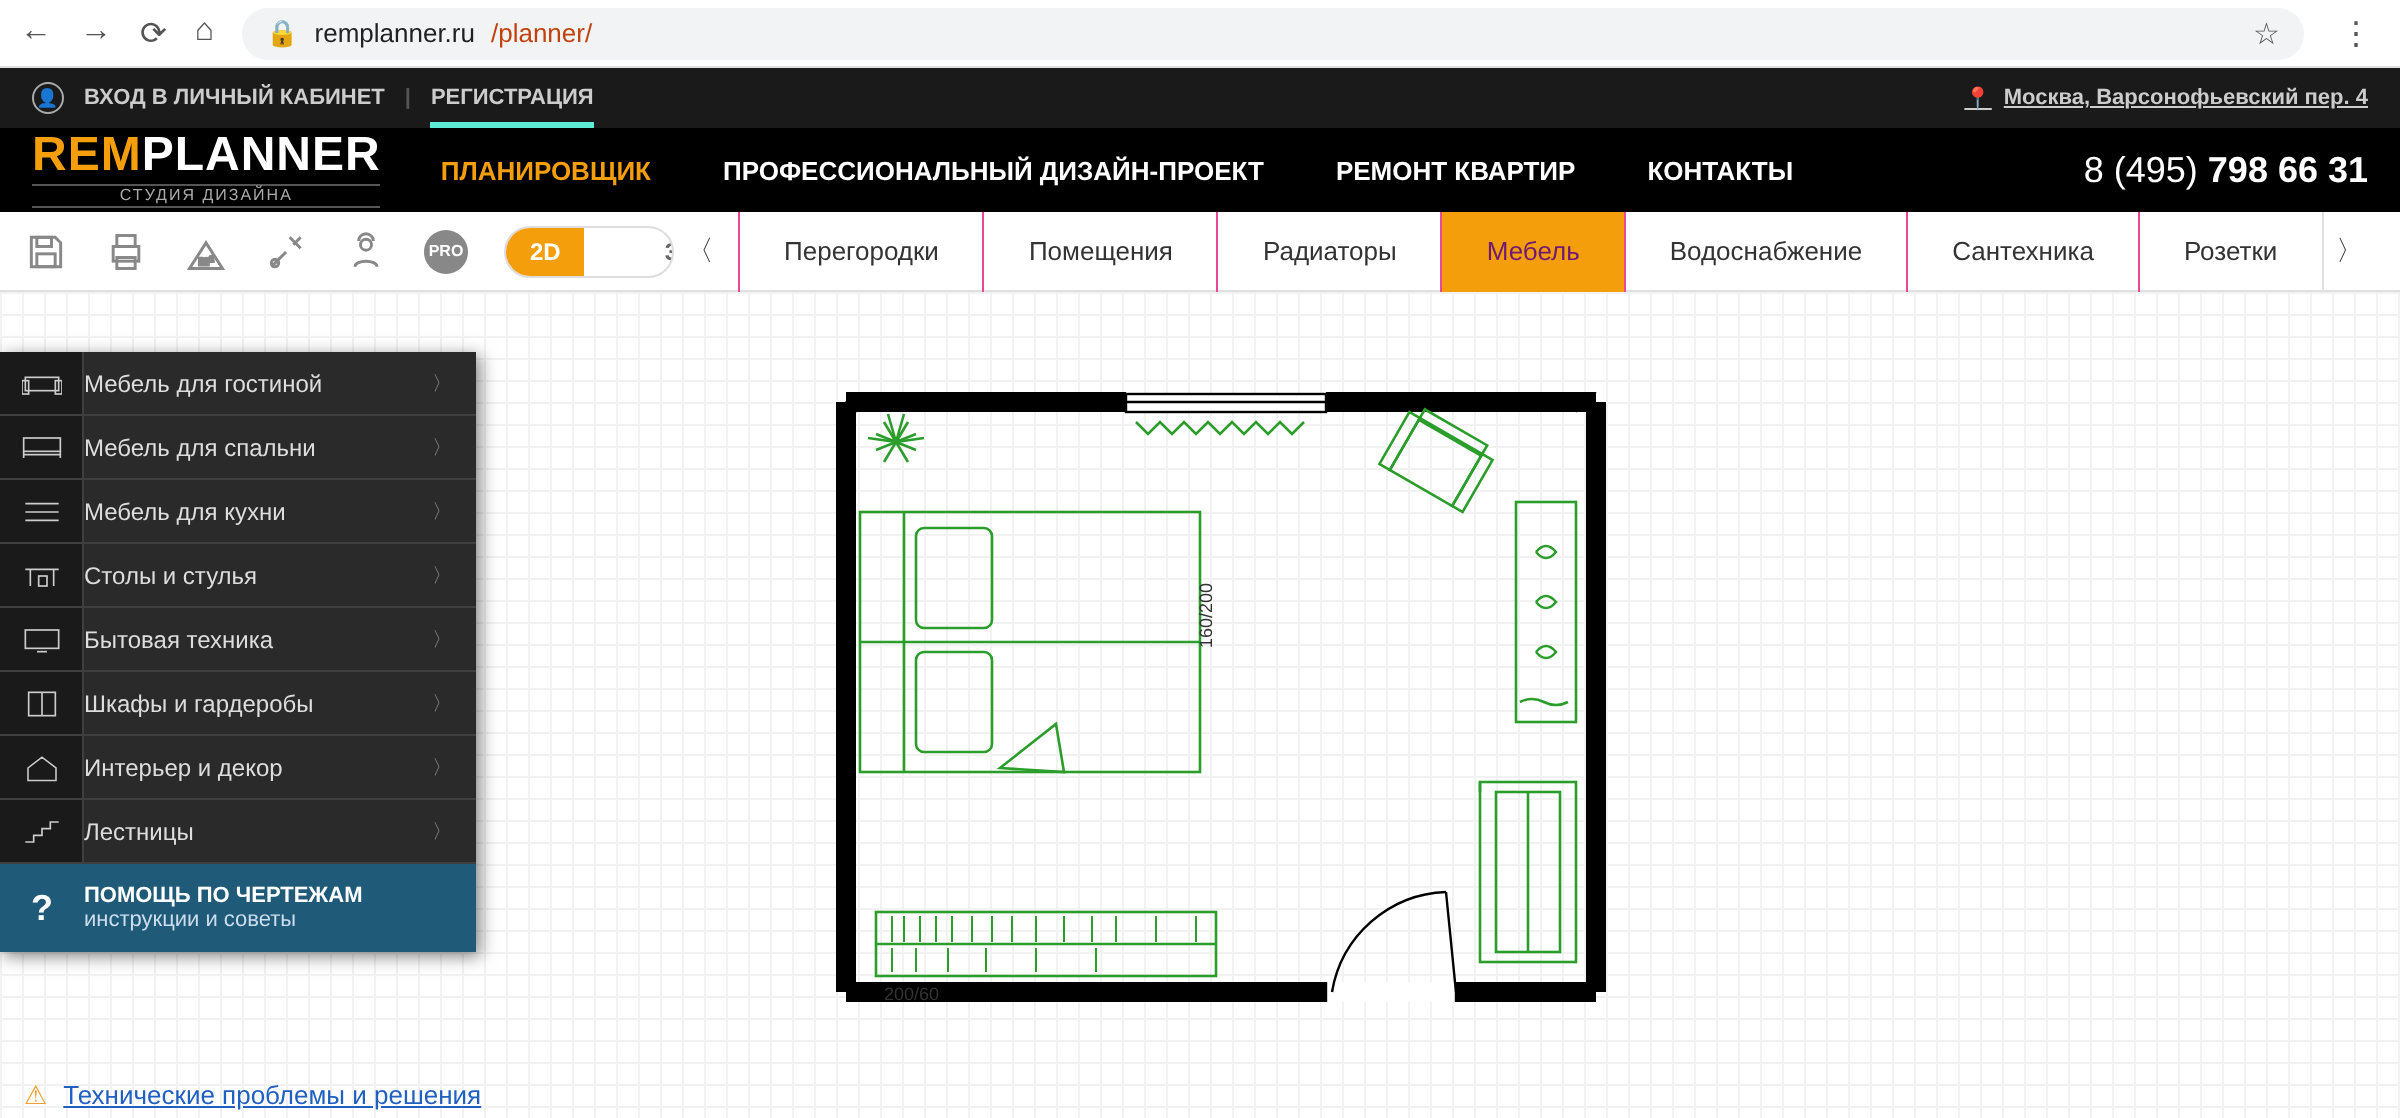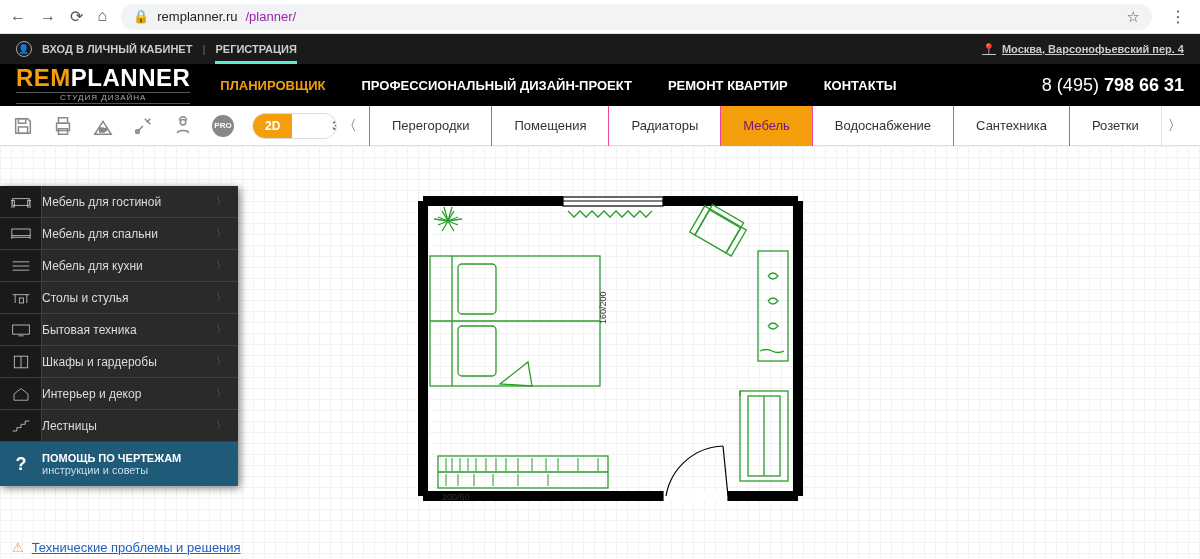--- a/index.html
+++ b/index.html
@@ -3,21 +3,21 @@
 <meta charset="utf-8">
 <style>
 * { margin: 0; padding: 0; box-sizing: border-box; font-family: Arial, Helvetica, sans-serif; }
 body { width: 1200px; height: 559px; overflow: hidden; background: #fff; position: relative; }
 
 
 .browser-bar { height: 34px; background: #fff; display: flex; align-items: center; padding: 0 10px; border-bottom: 1px solid #e0e0e0; gap: 14px; }
 .browser-bar .nav-icons { display: flex; gap: 14px; color: #555; font-size: 16px; }
 .addr-wrap { flex: 1; display: flex; align-items: center; background: #f1f3f4; border-radius: 15px; height: 26px; padding: 0 12px; gap: 8px; color: #555; font-size: 13px; }
 .addr-wrap .dom { color: #202124; }
-.addr-wrap .path { color: #a21caf; }
+.addr-wrap .path { color: #c2410c; }
 .star { margin-left: auto; color: #555; font-size: 15px; }
 .dots { color: #555; font-size: 16px; padding: 0 4px; }
 
 
 .topbar { height: 30px; background: #1a1a1a; display: flex; align-items: center; color: #ccc; font-size: 11px; font-weight: bold; padding: 0 16px; }
 .topbar .left { display: flex; align-items: center; gap: 10px; }
 .topbar .user-ic { width: 16px; height: 16px; border: 1.5px solid #aaa; border-radius: 50%; display: flex; align-items: center; justify-content: center; font-size: 9px; }
 .topbar .sep { color: #555; }
 .topbar .reg { border-bottom: 3px solid #5eead4; padding-bottom: 6px; margin-top: 8px; }
 .topbar .right { margin-left: auto; display: flex; align-items: center; gap: 6px; text-decoration: underline; }
@@ -52,21 +52,21 @@
 .workspace { position: relative; height: 413px; background-image:
   linear-gradient(#f2f2f2 1px, transparent 1px),
   linear-gradient(90deg, #f2f2f2 1px, transparent 1px),
   linear-gradient(#e9e9e9 1px, transparent 1px),
   linear-gradient(90deg, #e9e9e9 1px, transparent 1px);
   background-size: 11px 11px, 11px 11px, 55px 55px, 55px 55px;
   background-position: 0 0;
 }
 
 
-.side-panel { position: absolute; left: 0; top: 40px; width: 238px; box-shadow: 2px 2px 8px rgba(0,0,0,0.5); }
+.side-panel { position: absolute; left: 0; top: 30px; width: 238px; box-shadow: 2px 2px 8px rgba(0,0,0,0.5); }
 .side-item { height: 32px; background: #2a2a2a; color: #ddd; display: flex; align-items: center; font-size: 12px; border-bottom: 1px solid #404040; cursor: pointer; }
 .side-item .ic { width: 42px; display: flex; align-items: center; justify-content: center; background: #1a1a1a; height: 100%; border-right: 1px solid #404040; }
 .side-item .chev { margin-left: auto; padding: 0 12px; color: #888; font-size: 10px; }
 .side-help { background: #1f5a78; color: #fff; padding: 10px 12px 10px 0; display: flex; align-items: center; font-size: 11px; }
 .side-help .ic { width: 42px; text-align: center; font-size: 18px; font-weight: bold; }
 .side-help .tx .t1 { font-weight: bold; }
 .side-help .tx .t2 { font-weight: normal; color: #cde; }
 
 
 .plan { position: absolute; left: 418px; top: 50px; }

